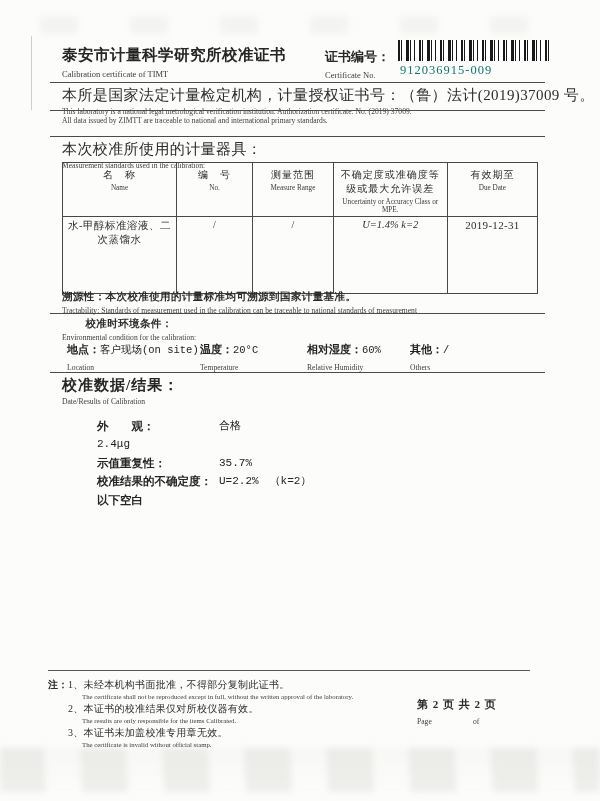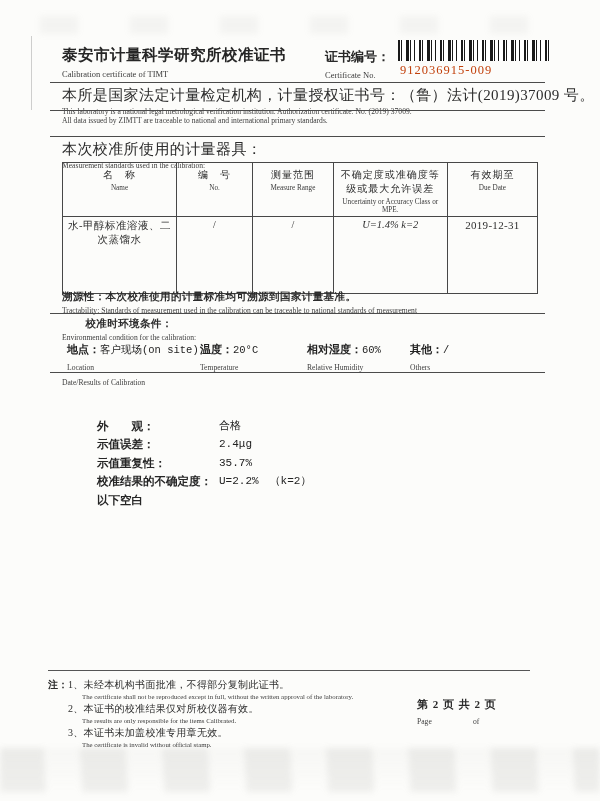--- a/index.html
+++ b/index.html
@@ -28,21 +28,21 @@
   
   .hdr-title{position:absolute;left:62px;top:45px;}
   .hdr-title .cn{font-size:15.5px;font-weight:bold;letter-spacing:.5px;color:#262626;}
   .hdr-title .en{font-size:8.5px;margin-top:3px;color:#3b3b3b;}
   .certno-label{position:absolute;left:325px;top:48px;}
   .certno-label .cn{font-size:13px;font-weight:bold;color:#282828;}
   .certno-label .en{font-size:8.5px;margin-top:4px;color:#3b3b3b;}
   .barcode{position:absolute;left:398px;top:40px;width:152px;height:21px;
     background:repeating-linear-gradient(90deg,#191919 0 2px,#fff 2px 3px,#191919 3px 4px,#fff 4px 8px,
       #191919 8px 11px,#fff 11px 12px,#191919 12px 13px,#fff 13px 16px,#191919 16px 17px,#fff 17px 21px);}
-  .certno-value{position:absolute;left:400px;top:63px;font-size:12.5px;letter-spacing:1px;color:#c2410c;}
+  .certno-value{position:absolute;left:400px;top:63px;font-size:12.5px;letter-spacing:1px;color:#0f766e;}
   
   .stmt{position:absolute;left:62px;}
   .stmt .cn{font-size:15px;letter-spacing:.4px;color:#2c2c2c;}
   .stmt .en{font-size:7.6px;margin-top:2px;color:#3d3d3d;}
   .s1{top:86px;} .s2{top:114px;} .s3{top:140px;}
   
   table.std{position:absolute;left:62px;top:162px;width:476px;border-collapse:collapse;table-layout:fixed;}
   table.std th,table.std td{border:1.4px solid #474747;padding:2px 3px;}
   table.std th{height:46px;vertical-align:top;padding-top:5px;font-weight:normal;}
   table.std td{height:72px;vertical-align:top;text-align:center;}
@@ -196,30 +196,30 @@
   </div>
   <div class="env-item e4">
     <div class="line1">
       <span class="lab">其他：</span><span class="val">/</span>
     </div>
     <div class="line2">Others</div>
   </div>
   <div class="rule r5"></div>
 
   <div class="restitle">
+    <div class="cn">校准数据/结果：</div>
     <div class="en">Date/Results of Calibration</div>
   </div>
 
   <div class="results">
     <div class="res-row">
       <span class="lab">外　　观：</span>
       <span class="val">合格</span>
     </div>
     <div class="res-row">
-      <span class="lab">示值误差：</span>
       <span class="val">2.4μg</span>
     </div>
     <div class="res-row">
       <span class="lab">示值重复性：</span>
       <span class="val">35.7%</span>
     </div>
     <div class="res-row">
       <span class="lab">校准结果的不确定度：</span>
       <span class="val">U=2.2%　（k=2）</span>
     </div>

